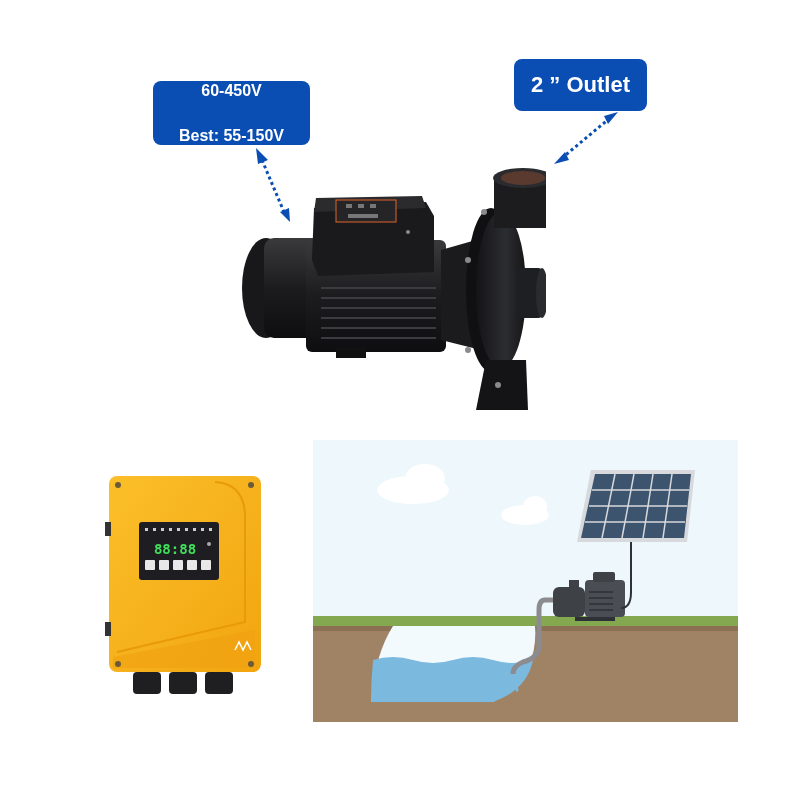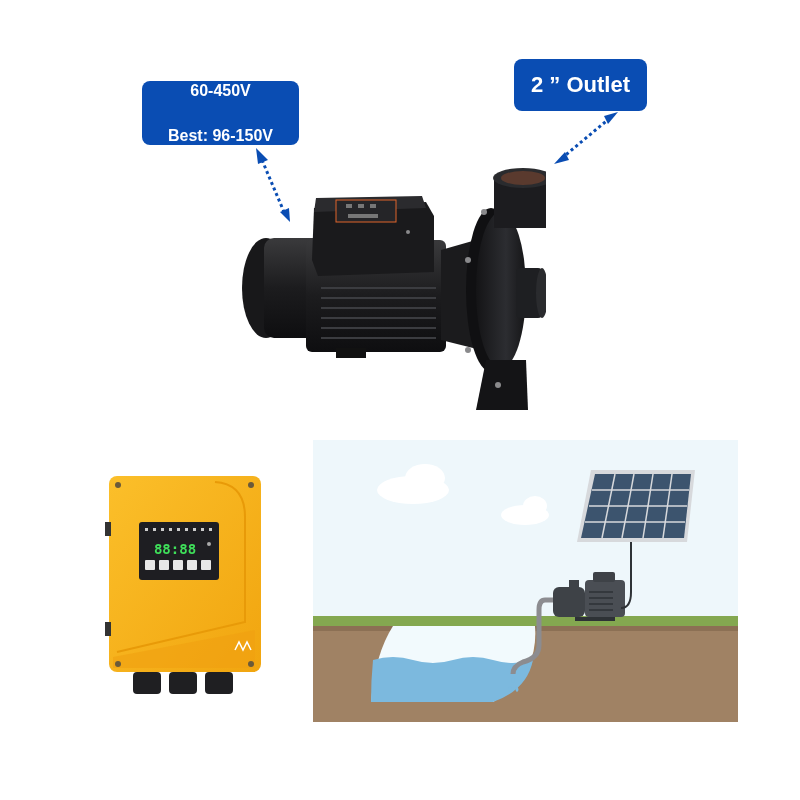--- a/index.html
+++ b/index.html
@@ -11,42 +11,42 @@
     background: #0a4db3;
     color: #ffffff;
     border-radius: 8px;
     font-weight: bold;
     text-align: center;
     display: flex;
     flex-direction: column;
     justify-content: center;
     align-items: center;
   }
-  .callout-voltage { left: 142px; top: 81px; width: 157px; height: 64px; font-size: 16px; line-height: 21px; gap: 24px; }
+  .callout-voltage { left: 153px; top: 81px; width: 157px; height: 64px; font-size: 16px; line-height: 21px; gap: 24px; }
   .callout-outlet { left: 514px; top: 59px; width: 133px; height: 52px; font-size: 22px; }
 
   .scene { position: absolute; }
   svg { display: block; }
 
   .controller { left: 105px; top: 472px; width: 160px; height: 226px; }
   .pump-photo { left: 236px; top: 160px; width: 310px; height: 260px; }
   .diagram { left: 313px; top: 440px; width: 425px; height: 282px; }
   .arrows { left: 0; top: 0; width: 800px; height: 800px; pointer-events: none; }
 
   .ctrl-display-text {
     font-family: "DejaVu Sans Mono", monospace;
     font-weight: bold;
   }
 </style>
 </head>
 <body>
 
 <div class="callout callout-voltage">
   <div>60-450V</div>
-  <div>Best: 96-150V</div>
+  <div>Best: 55-150V</div>
 </div>
 
 <div class="callout callout-outlet">
   <div>2 ” Outlet</div>
 </div>
 
 <div class="scene pump-photo">
   <svg width="310" height="260" viewBox="0 0 310 260">
     <defs>
       <linearGradient id="motorG" x1="0" y1="0" x2="0" y2="1">

